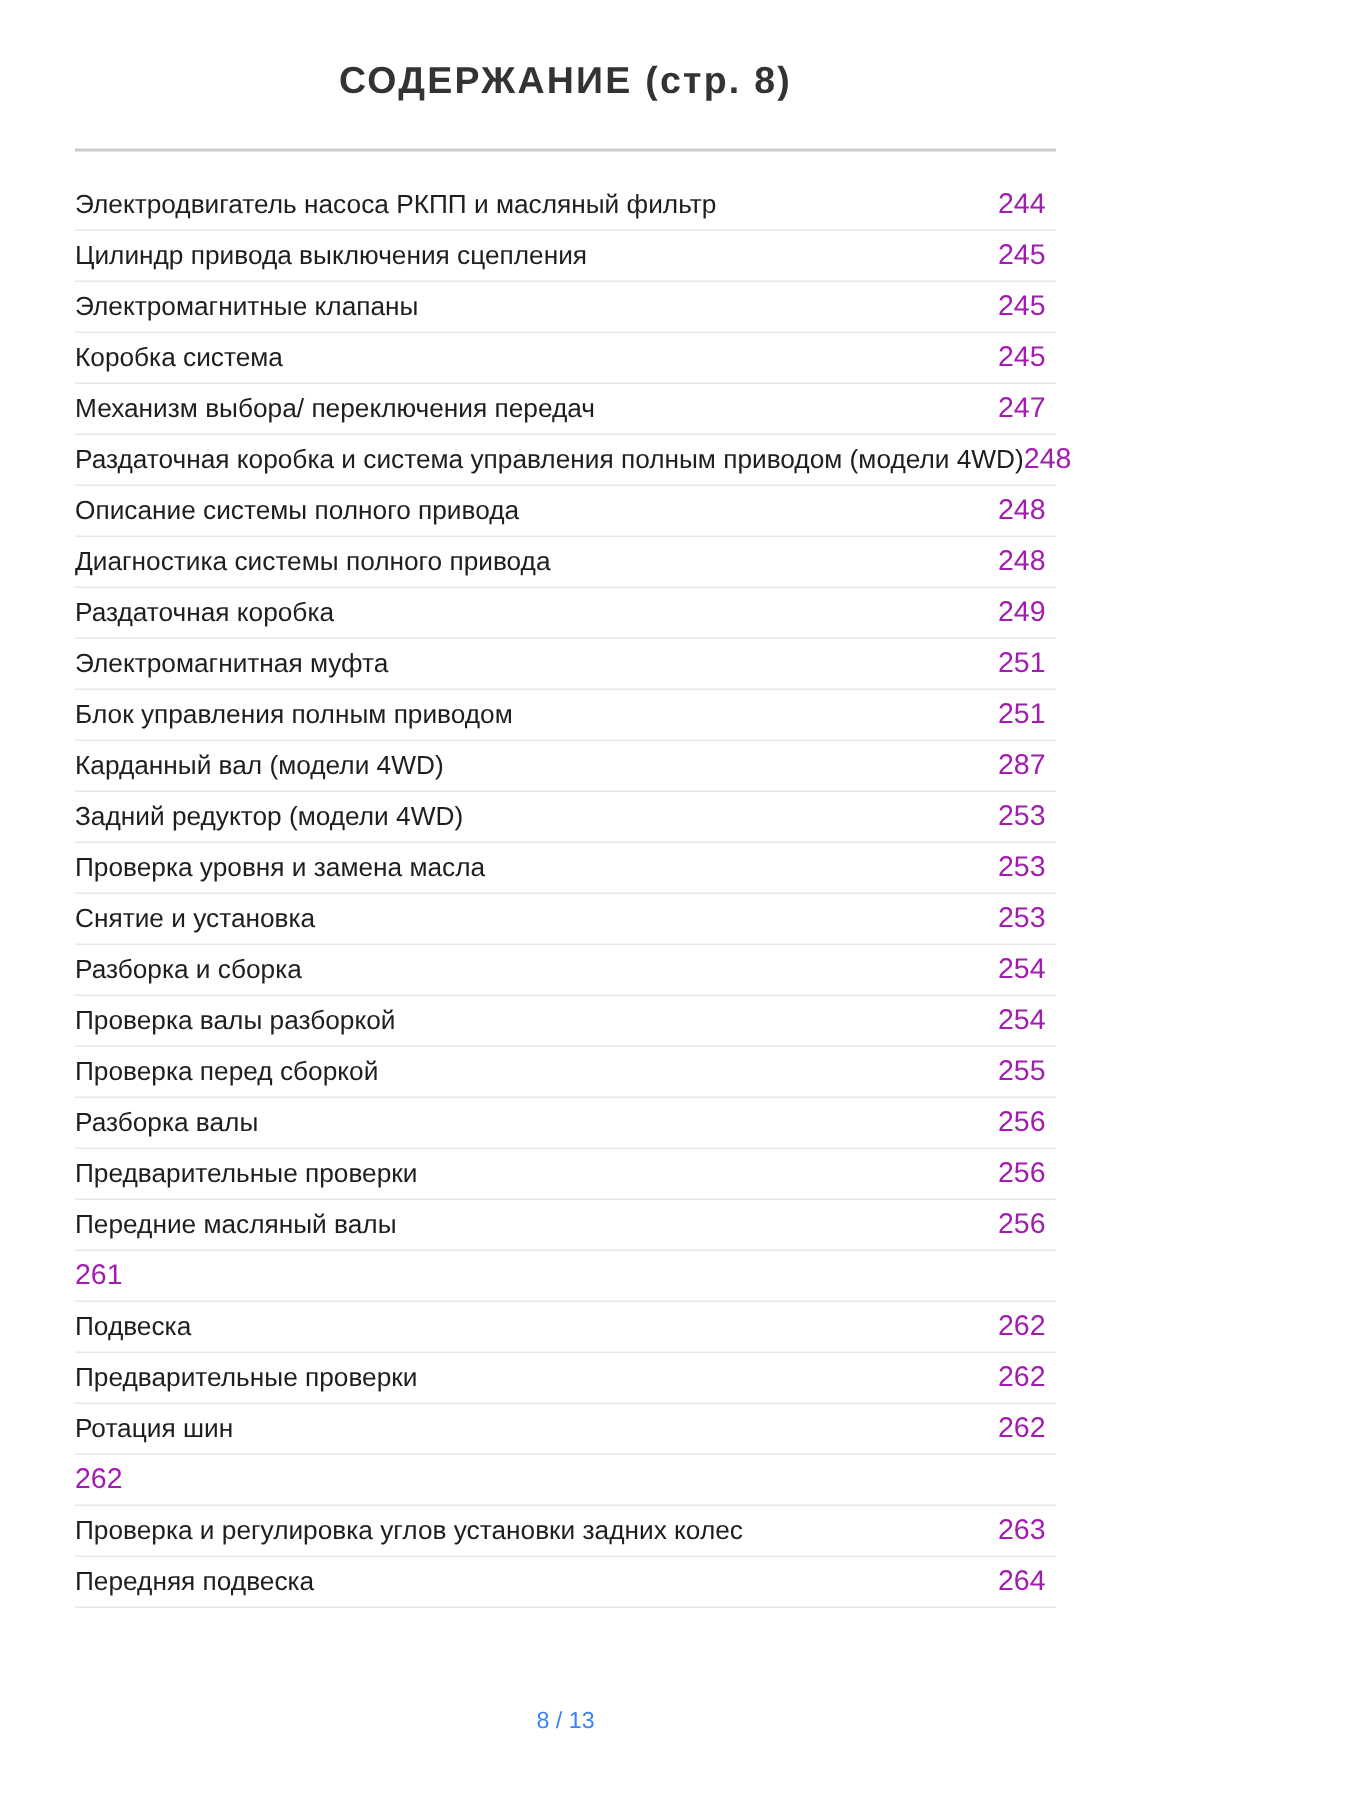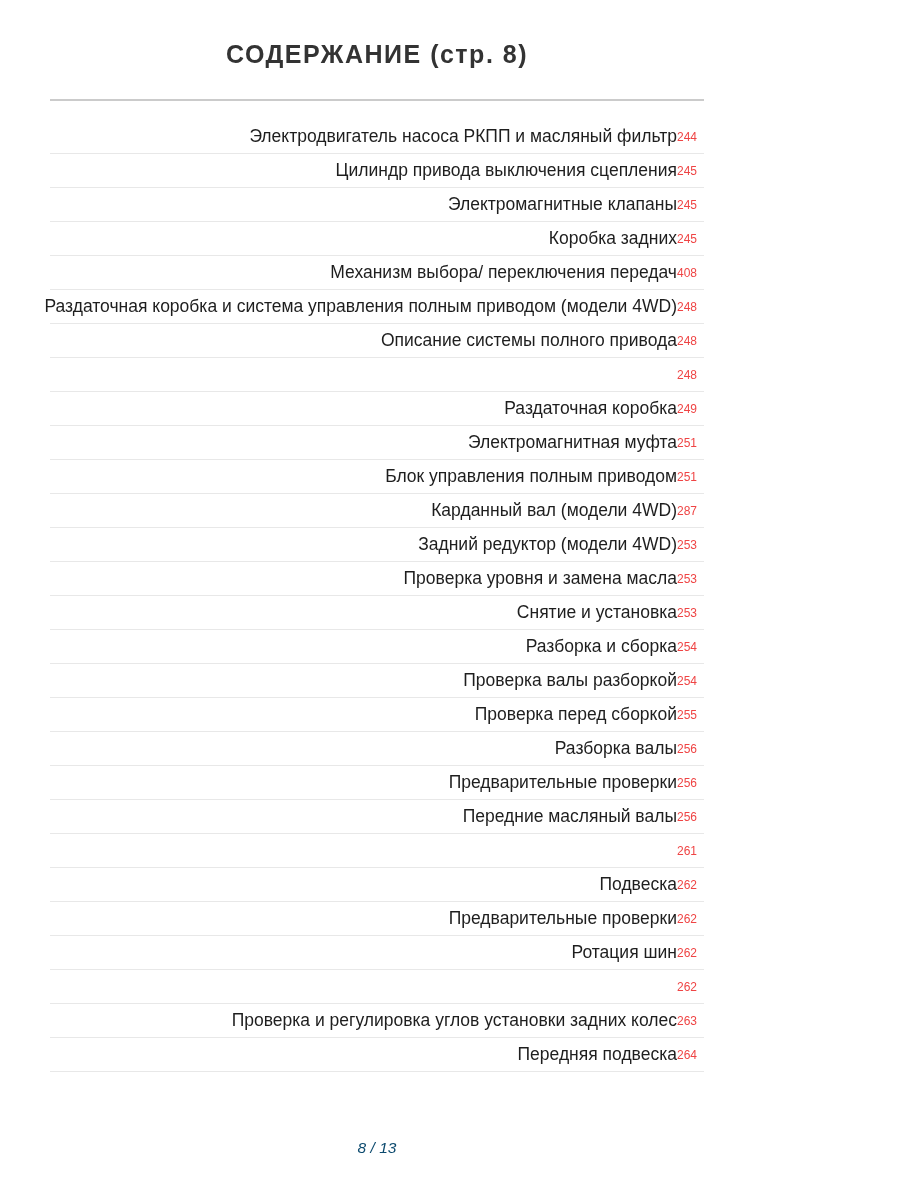--- a/index.html
+++ b/index.html
@@ -33,43 +33,42 @@
     height: 2px;
     background: #cbcbcb;
     margin-top: 31px;
     border: none;
   }
   .toc-list {
     margin-top: 19px;
   }
   .toc-row {
     display: flex;
-    justify-content: flex-end;
+    justify-content: space-between;
     align-items: center;
     height: 33px;
     border-bottom: 1px solid #e8e8e8;
     cursor: default;
   }
   .toc-label {
     font-size: 17.5px;
     color: #1e1e1e;
     white-space: nowrap;
   }
   .toc-page {
-    font-size: 12px;
-    color: #ef4444;
+    font-size: 19px;
+    color: #a21caf;
     padding-right: 7px;
     white-space: nowrap;
   }
   .footer-pager {
     margin-top: 67px;
     text-align: center;
     font-size: 15.5px;
-    color: #0c4a6e;
-    font-style: italic;
+    color: #3b82f6;
   }
 </style>
 </head>
 <body>
 
 <div class="page">
 
   <h1 class="page-title">СОДЕРЖАНИЕ (стр. 8)</h1>
 
   <div class="top-rule"></div>
@@ -84,40 +83,41 @@
     <span class="toc-label">Цилиндр привода выключения сцепления</span>
     <span class="toc-page">245</span>
   </div>
 
   <div class="toc-row">
     <span class="toc-label">Электромагнитные клапаны</span>
     <span class="toc-page">245</span>
   </div>
 
   <div class="toc-row">
-    <span class="toc-label">Коробка задних</span>
+    <span class="toc-label">Коробка система</span>
     <span class="toc-page">245</span>
   </div>
 
   <div class="toc-row">
     <span class="toc-label">Механизм выбора/ переключения передач</span>
-    <span class="toc-page">408</span>
+    <span class="toc-page">247</span>
   </div>
 
   <div class="toc-row">
     <span class="toc-label">Раздаточная коробка и система управления полным приводом (модели 4WD)</span>
     <span class="toc-page">248</span>
   </div>
 
   <div class="toc-row">
     <span class="toc-label">Описание системы полного привода</span>
     <span class="toc-page">248</span>
   </div>
 
   <div class="toc-row">
+    <span class="toc-label">Диагностика системы полного привода</span>
     <span class="toc-page">248</span>
   </div>
 
   <div class="toc-row">
     <span class="toc-label">Раздаточная коробка</span>
     <span class="toc-page">249</span>
   </div>
 
   <div class="toc-row">
     <span class="toc-label">Электромагнитная муфта</span>

